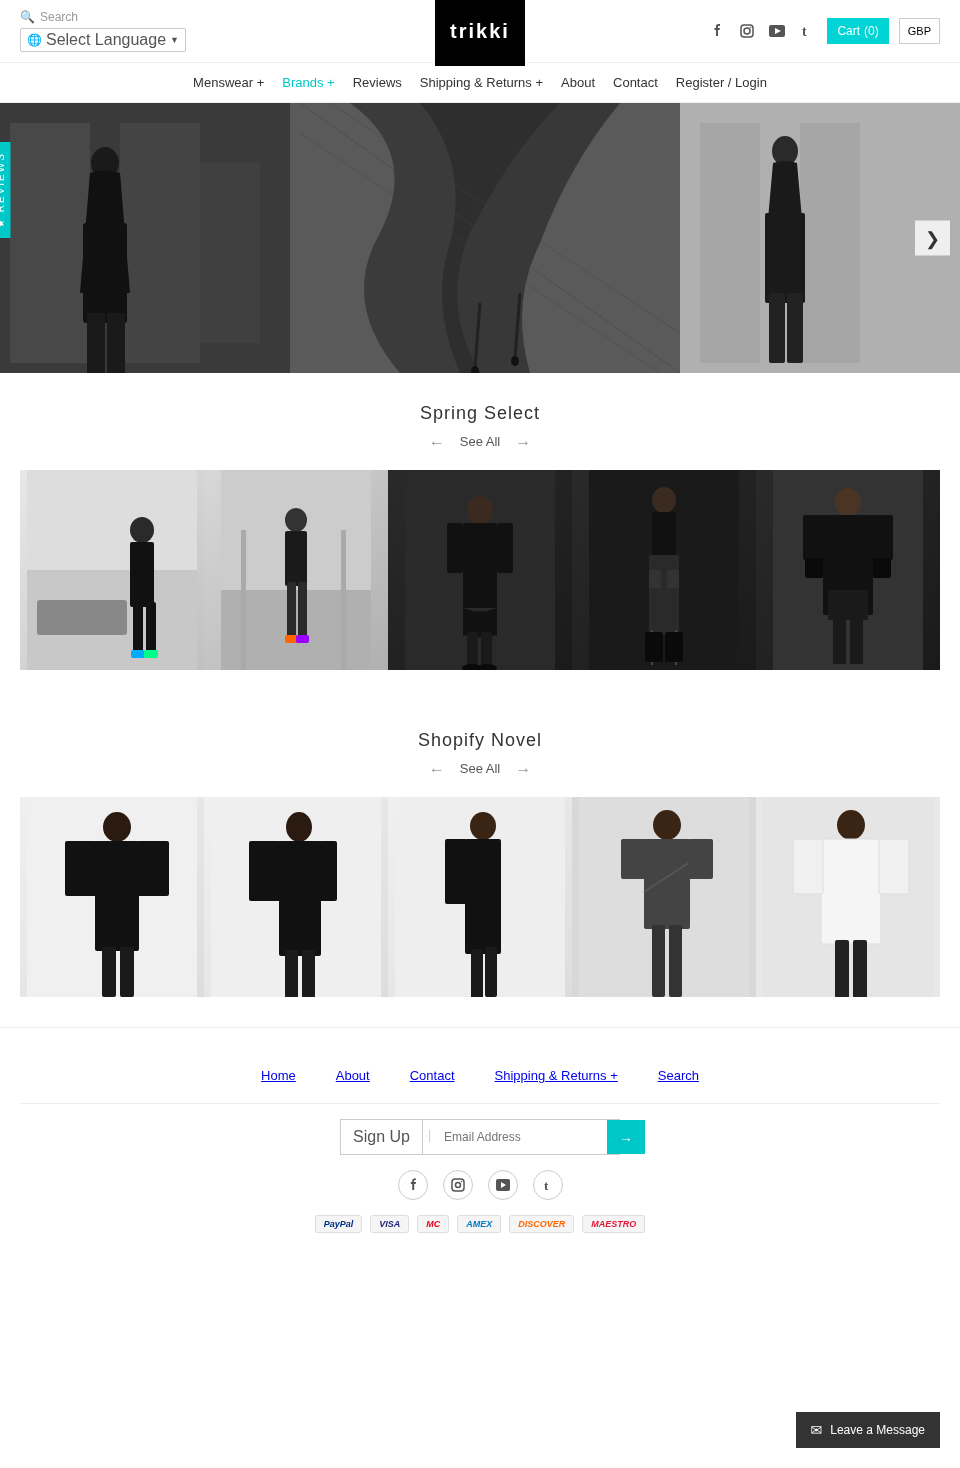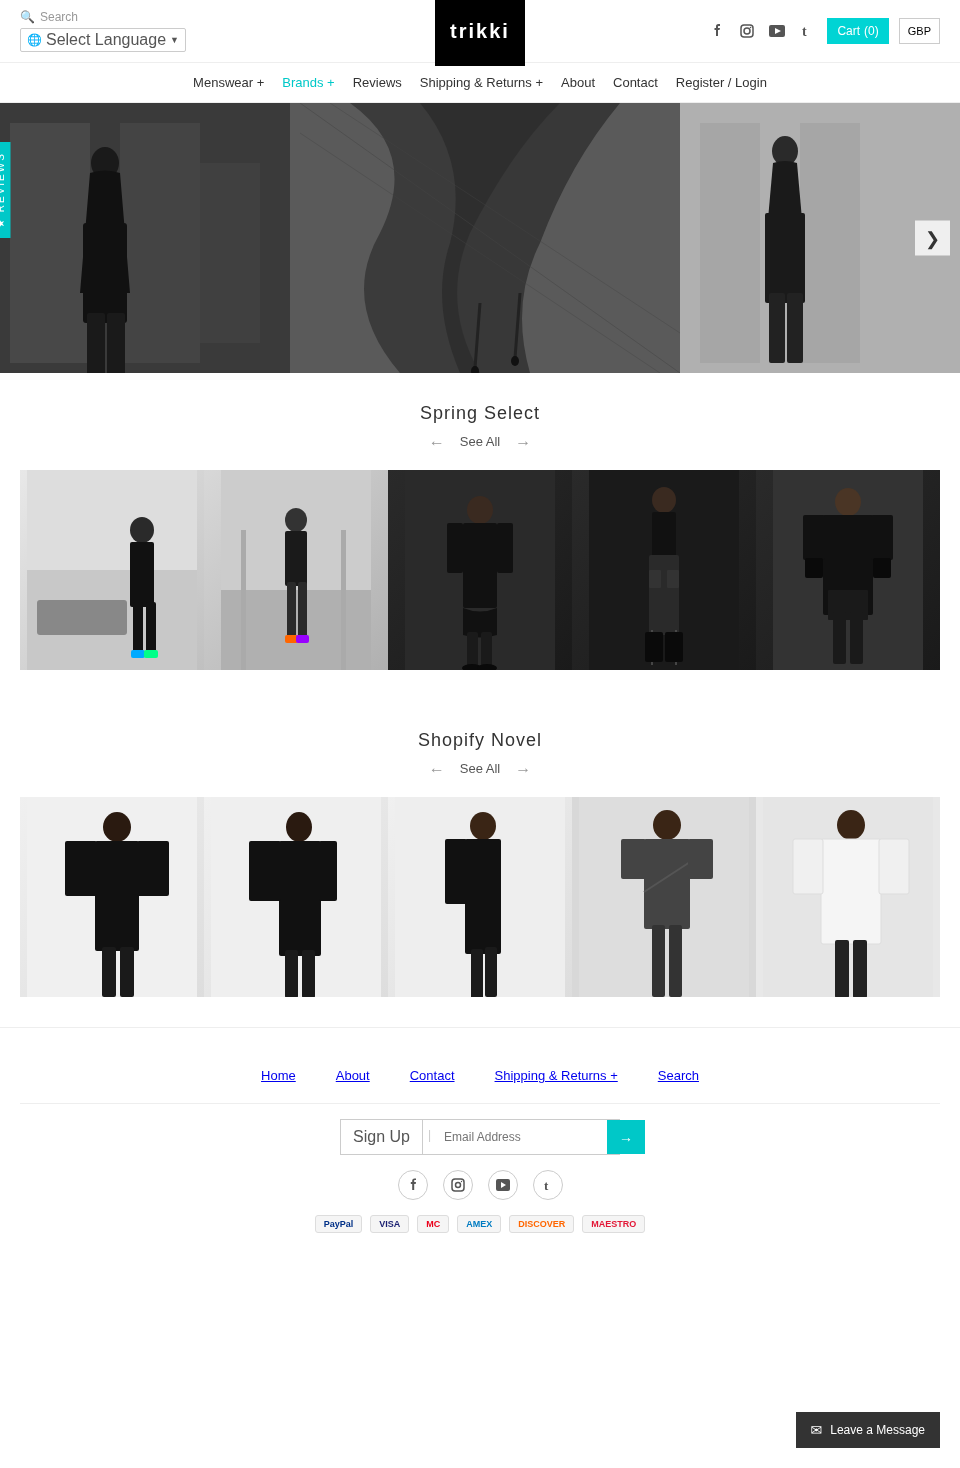--- a/index.html
+++ b/index.html
@@ -56,21 +56,21 @@
     .footer-copyright { text-align: center; font-size: 11px; color: #666; padding: 15px 0; }
     .footer-copyright a { color: #000; font-weight: bold; text-decoration: none; }
     .footer-email-signup { display: flex; justify-content: center; margin: 15px 0; }
     .signup-form { display: flex; border: 1px solid #ccc; width: 280px; }
     .signup-label { padding: 8px 12px; font-size: 16px; color: #555; border-right: 1px solid #ccc; white-space: nowrap; }
     .signup-input { flex: 1; padding: 8px; font-size: 12px; border: none; outline: none; }
     .signup-btn { background: #00c8c8; color: #fff; border: none; padding: 8px 12px; cursor: pointer; font-size: 14px; }
     .footer-social { display: flex; justify-content: center; gap: 15px; margin: 15px 0; }
     .footer-social-icon { width: 30px; height: 30px; border: 1px solid #ccc; border-radius: 50%; display: flex; align-items: center; justify-content: center; font-size: 13px; color: #555; cursor: pointer; }
     .footer-payment { display: flex; justify-content: center; gap: 8px; margin: 15px 0; flex-wrap: wrap; }
-    .payment-badge { background: #f5f5f5; border: 1px solid #ddd; border-radius: 3px; padding: 3px 8px; font-size: 9px; font-weight: bold; color: #555; }
+    .payment-badge { background: #f5f5f5; border: 1px solid #ddd; border-radius: 3px; padding: 3px 8px; font-size: 9px; font-weight: bold; color: #555; font-style: italic; }
     .payment-paypal { color: #003087; }
     .payment-visa { color: #1a1f71; }
     .payment-mc { color: #eb001b; }
     .payment-amex { color: #007bc1; }
     .payment-discover { color: #ff6600; }
     .payment-maestro { color: #e31837; }
 
     
     .live-chat { position: fixed; bottom: 20px; right: 20px; background: #333; color: #fff; padding: 10px 15px; font-size: 12px; cursor: pointer; display: flex; align-items: center; gap: 8px; z-index: 100; }
     .chat-icon { font-size: 14px; }

